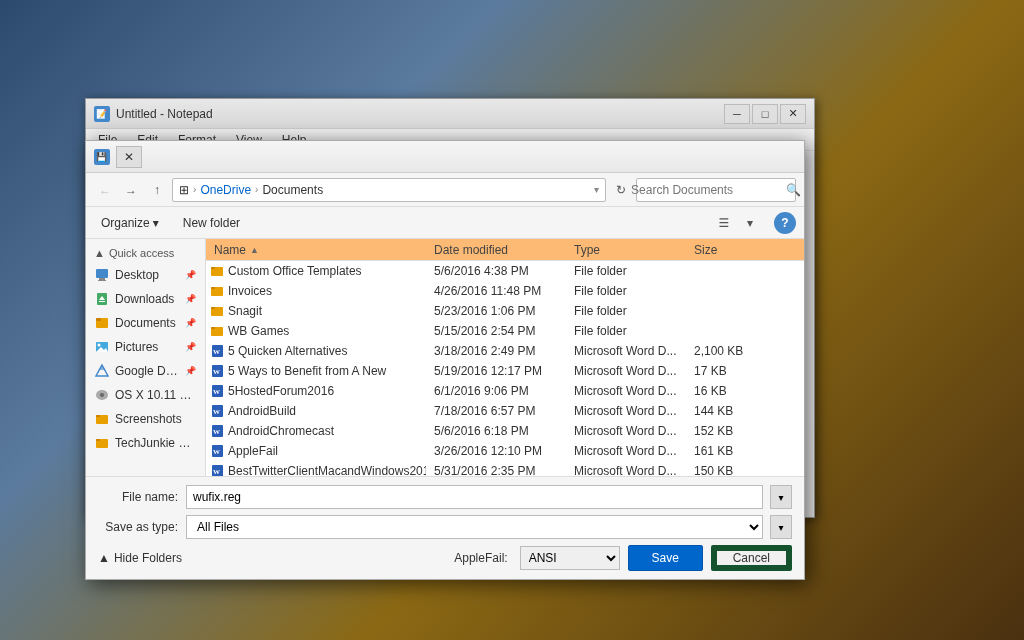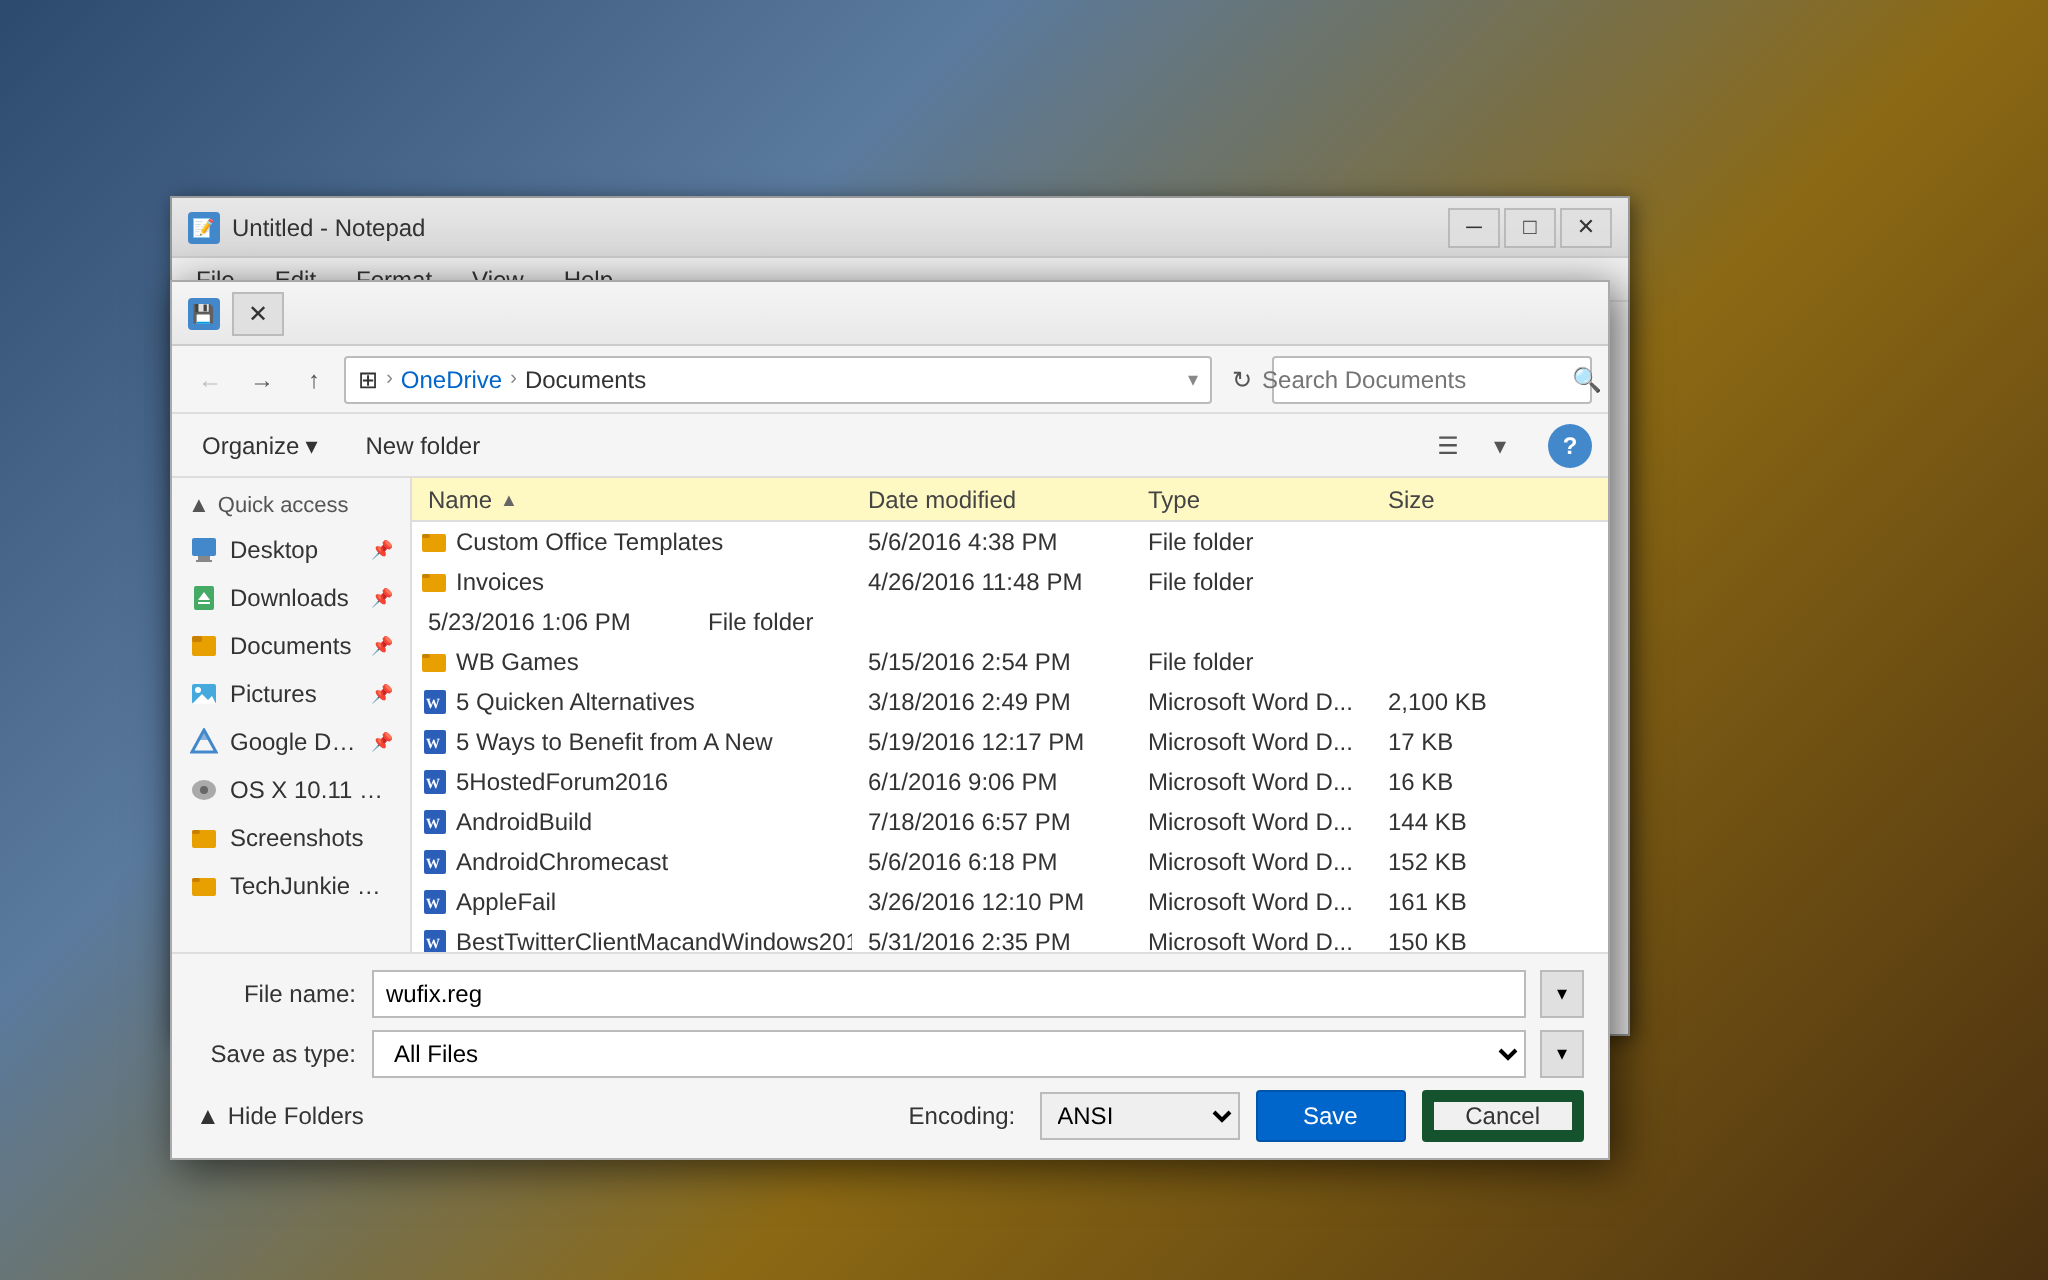--- a/index.html
+++ b/index.html
@@ -324,21 +324,21 @@
     .file-area {
       flex: 1;
       display: flex;
       flex-direction: column;
       overflow: hidden;
     }
     .file-list-header {
       display: flex;
       align-items: center;
       height: 22px;
-      background: #fef9c3;
+      background: #fdba74;
       border-bottom: 1px solid #ddd;
       font-size: 12px;
       color: #444;
       flex-shrink: 0;
     }
     .col-name { flex: 0 0 220px; padding: 0 8px; display: flex; align-items: center; gap: 4px; cursor: pointer; }
     .col-date { flex: 0 0 140px; padding: 0 8px; cursor: pointer; }
     .col-type { flex: 0 0 120px; padding: 0 8px; cursor: pointer; }
     .col-size { flex: 0 0 80px; padding: 0 8px; cursor: pointer; }
     .sort-arrow { font-size: 9px; color: #666; }
@@ -657,20 +657,29 @@
                   <rect x="1" y="3" width="4" height="2" rx="1" fill="#c88000"></rect>
                 </svg>
               </div>
         <span>Invoices</span>
       </div>
       <div class="file-cell date">4/26/2016 11:48 PM</div>
       <div class="file-cell type">File folder</div>
       <div class="file-cell size"></div>
     </div>
           <div class="file-row">
+      <div class="file-cell name">
+        <div class="file-icon">
+                <svg width="14" height="14" viewBox="0 0 14 14">
+                  <rect x="1" y="3" width="12" height="9" rx="1" fill="#e8a000"></rect>
+                  <rect x="1" y="3" width="4" height="2" rx="1" fill="#c88000"></rect>
+                </svg>
+              </div>
+        <span>Snagit</span>
+      </div>
       <div class="file-cell date">5/23/2016 1:06 PM</div>
       <div class="file-cell type">File folder</div>
       <div class="file-cell size"></div>
     </div>
           <div class="file-row">
       <div class="file-cell name">
         <div class="file-icon">
                 <svg width="14" height="14" viewBox="0 0 14 14">
                   <rect x="1" y="3" width="12" height="9" rx="1" fill="#e8a000"></rect>
                   <rect x="1" y="3" width="4" height="2" rx="1" fill="#c88000"></rect>
@@ -796,21 +805,21 @@
         <option>All Files</option>
       </select>
       <div class="form-dropdown-arrow">▾</div>
     </div>
     <div style="display:flex; align-items:center; justify-content:space-between; margin-top:4px;">
       <div class="hide-folders-row">
         <span>▲</span>
         <span>Hide Folders</span>
       </div>
       <div class="encoding-row">
-        <span class="encoding-label">Encoding:</span>
+        <span class="encoding-label">AppleFail:</span>
         <select class="encoding-select">
           <option>ANSI</option>
         </select>
         <button class="save-btn">Save</button>
         <button class="cancel-btn">Cancel</button>
       </div>
     </div>
   </div>
 </div>
 

